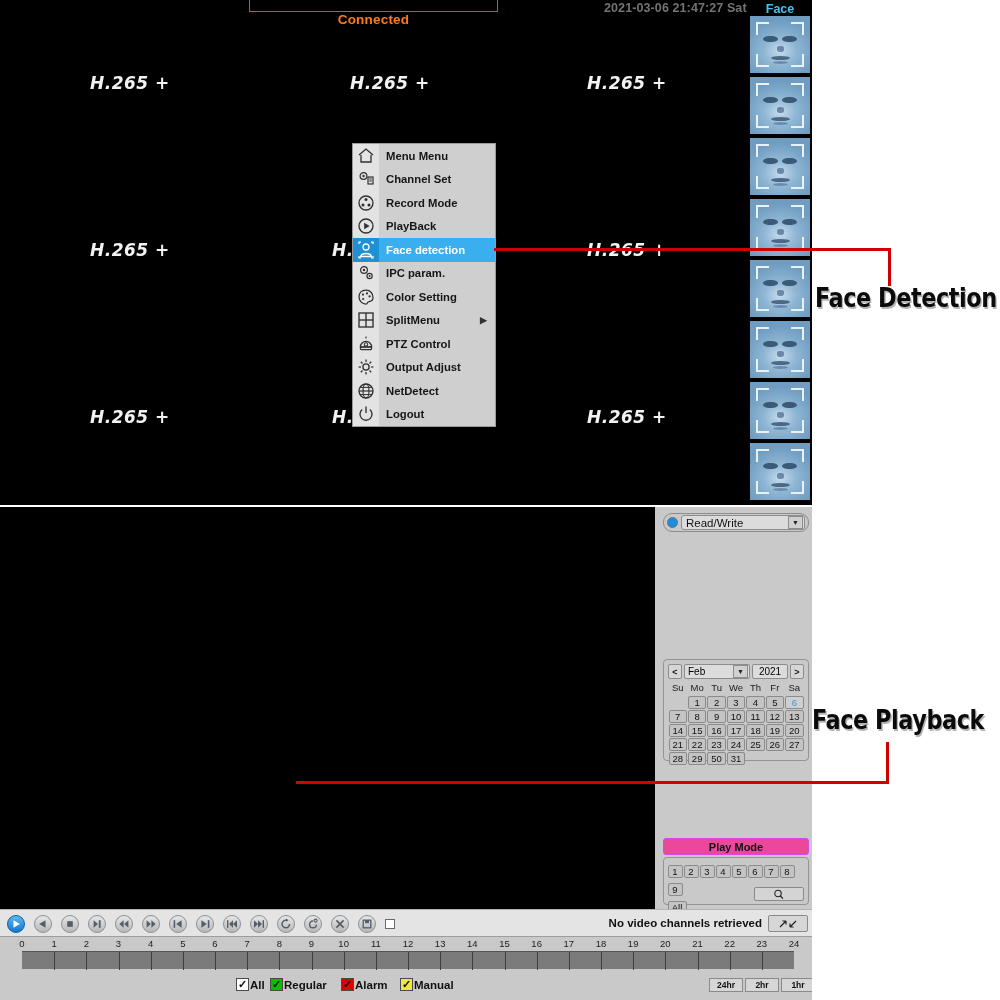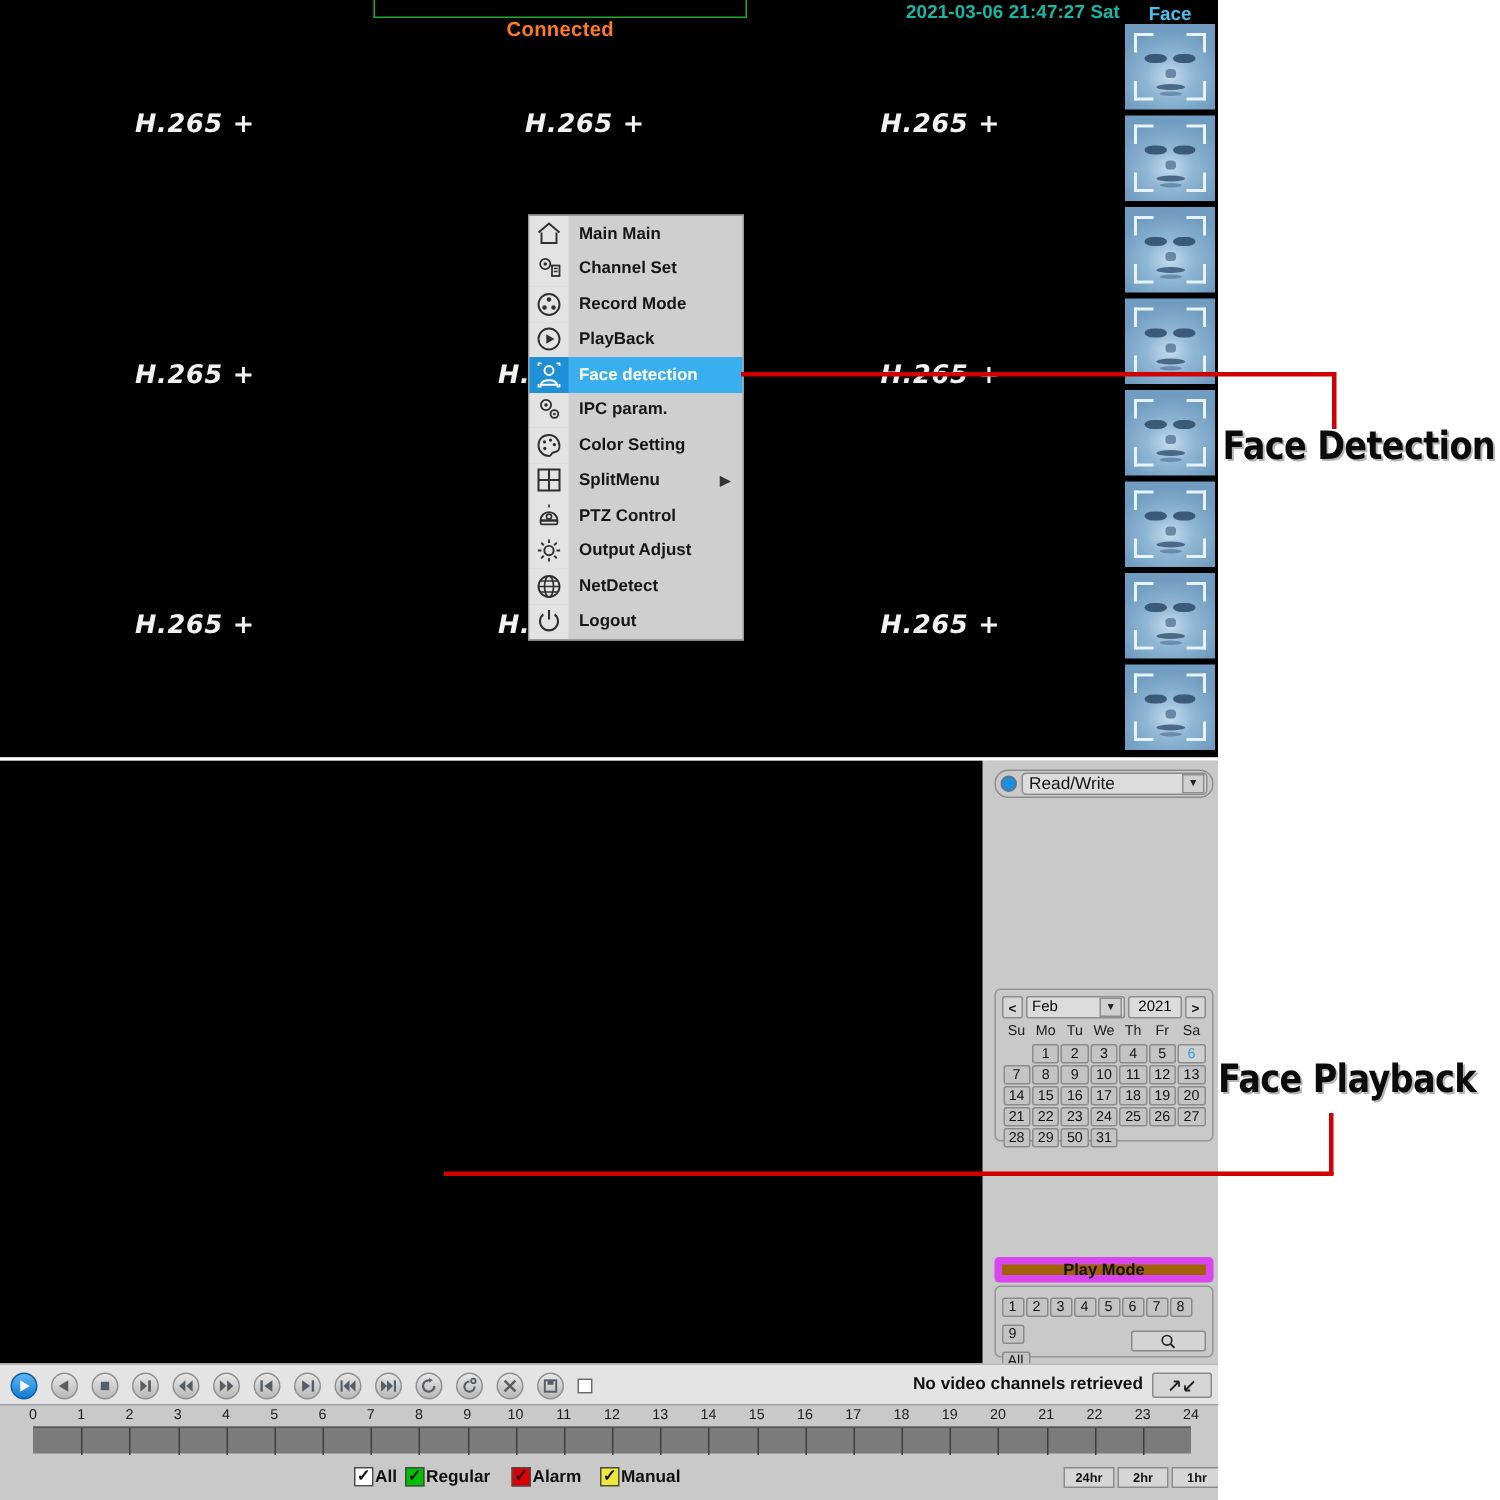--- a/index.html
+++ b/index.html
@@ -20,21 +20,21 @@
     position: absolute; left: 249px; top: -8px; width: 249px; height: 20px;
     border: 1.5px solid #1faa2b; border-top: none;
   }
   #connected-label {
     position: absolute; left: 249px; top: 12px; width: 249px;
     text-align: center; color: #ff7a1a; font-size: 13.5px; font-weight: bold;
     letter-spacing: .2px;
   }
   #datetime {
     position: absolute; left: 604px; top: 1px;
-    color: #14b8a6; font-size: 12.5px; font-weight: bold; letter-spacing: .1px;
+    color: #737373; font-size: 12.5px; font-weight: bold; letter-spacing: .1px;
     white-space: nowrap;
   }
   .h265 {
     position: absolute; color: #f2f2f2; font-size: 17px; font-weight: bold;
     font-style: italic; letter-spacing: .5px; white-space: nowrap;
     font-family: "DejaVu Sans", sans-serif;
   }
 
   
   #face-strip {
@@ -125,21 +125,21 @@
   .cal-grid { display: grid; grid-template-columns: repeat(7, 1fr); gap: 0px; }
   .cal-dow { text-align: center; font-size: 9.5px; font-weight: 400; color: #1a1a1a; height: 13px; }
   .cal-day { height: 13px; display: flex; align-items: center; justify-content: center;
     font-size: 9.5px; color: #111; border: 1px solid #8b8b8b; background: #c4c4c4;
     border-radius: 2px; margin: 0.5px; }
   .cal-day.empty { border: none; background: transparent; }
   .cal-day.sel { color: #2f9be0; background: #cfcfcf; }
 
   
   #pm-title { position: absolute; left: 5px; top: 331px; width: 146px; height: 17px;
-    background: #a16207; border: 5px solid #d946ef; border-radius: 3px;
+    background: #ec4899; border: 1px solid #d946ef; border-radius: 3px;
     display: flex; align-items: center; justify-content: center;
     font-size: 11px; font-weight: 700; color: #111; }
   #pm-box { position: absolute; left: 5px; top: 350px; width: 146px; height: 48px;
     background: #c9c9c9; border: 1px solid #949494; border-radius: 4px; padding: 3px; }
   .ch-cell { display: inline-flex; align-items: center; justify-content: center;
     width: 15px; height: 13px; border: 1px solid #8b8b8b; background: #c4c4c4;
     border-radius: 2px; font-size: 9.5px; color: #111; margin: 0 0.5px; }
   .ch-cell.all { width: 19px; }
   #pm-search { position: absolute; right: 4px; bottom: 3px; width: 50px; height: 14px;
     background: #d4d4d4; border: 1px solid #8a8a8a; border-radius: 2px;
@@ -308,21 +308,21 @@
       </div>
   </div>
 
   <div id="ctx-menu">
       <div class="menu-item">
         <span class="menu-ico">
           <svg width="18" height="18" viewBox="0 0 18 18">
             <path d="M2 8 L9 2 L16 8 M4 8 V15 H14 V8" fill="none" stroke="#303030" stroke-width="1.3"></path>
           </svg>
         </span>
-        <span class="menu-lbl">Main Main</span>
+        <span class="menu-lbl">Menu Menu</span>
       </div>
       <div class="menu-item">
         <span class="menu-ico">
           <svg width="18" height="18" viewBox="0 0 18 18">
             <circle cx="6.5" cy="6" r="3.4" fill="none" stroke="#303030" stroke-width="1.2"></circle>
             <circle cx="6.5" cy="6" r="1.2" fill="#303030"></circle>
             <rect x="11" y="7" width="5" height="7" fill="none" stroke="#303030" stroke-width="1.2"></rect>
             <line x1="12.2" y1="9" x2="14.8" y2="9" stroke="#303030" stroke-width="1"></line>
             <line x1="12.2" y1="11" x2="14.8" y2="11" stroke="#303030" stroke-width="1"></line>
           </svg>

